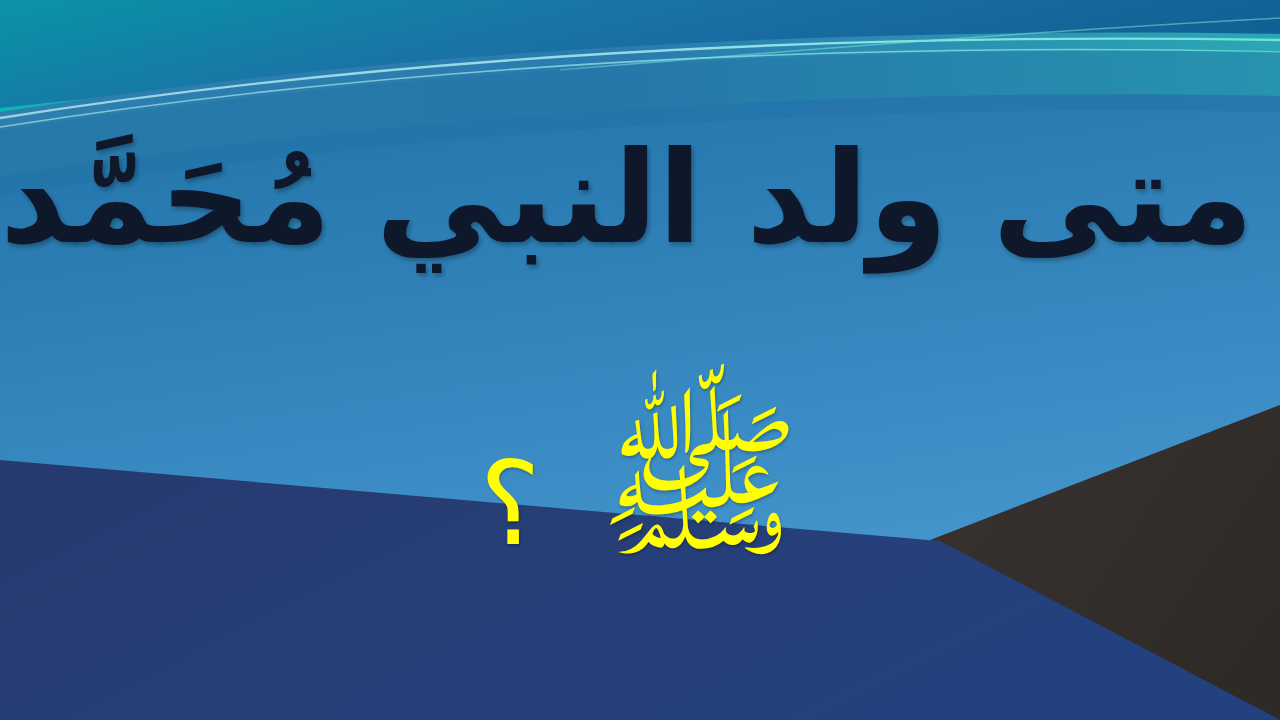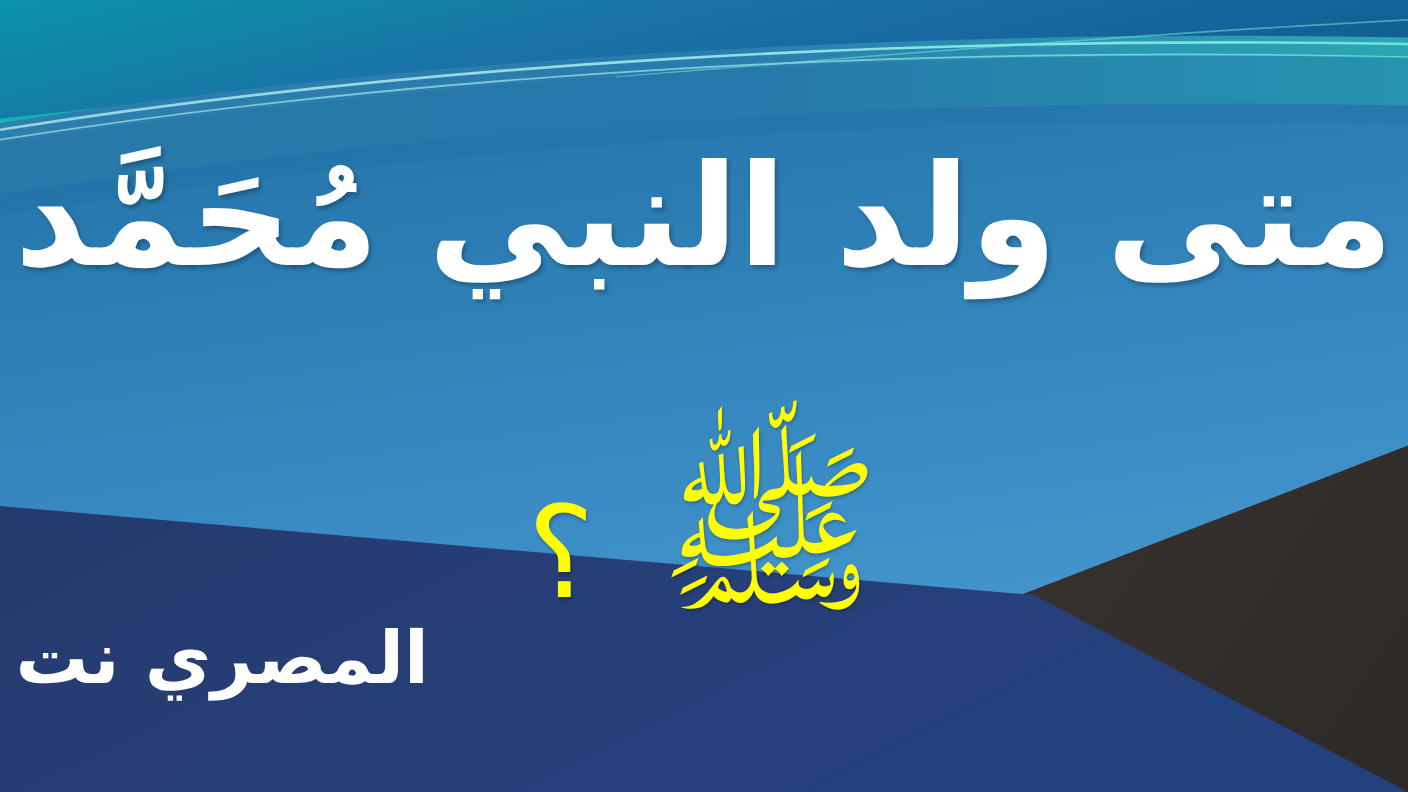--- a/index.html
+++ b/index.html
@@ -25,24 +25,24 @@
     height: 720px;
     display: block;
   }
 
   
   .title-line {
     position: absolute;
     left: 0;
     top: 118px;
     width: 1280px;
-    text-align: center;
+    text-align: left;
     direction: rtl;
     unicode-bidi: bidi-override;
-    color: #ffffff;
+    color: #0f172a;
     font-size: 128px;
     line-height: 1.25;
     font-weight: 700;
     letter-spacing: 2px;
     text-shadow: 2px 3px 4px rgba(0,0,0,0.28);
     white-space: nowrap;
     font-family: "DejaVu Sans", "Liberation Sans", sans-serif;
   }
 
   
@@ -167,15 +167,14 @@
     <path fill="url(#gNavy)" d="M0,460 L940,541 L1280,720 L0,720 Z"></path>
   </svg>
 
   <div class="title-line">متى ولد النبي مُحَمَّد</div>
 
   <div class="second-line">
     <span class="salawat">ﷺ</span>
     <span class="qmark">؟</span>
   </div>
 
-  <div class="brand">المصري نت</div>
 
 </div>
 
 </body></html>

